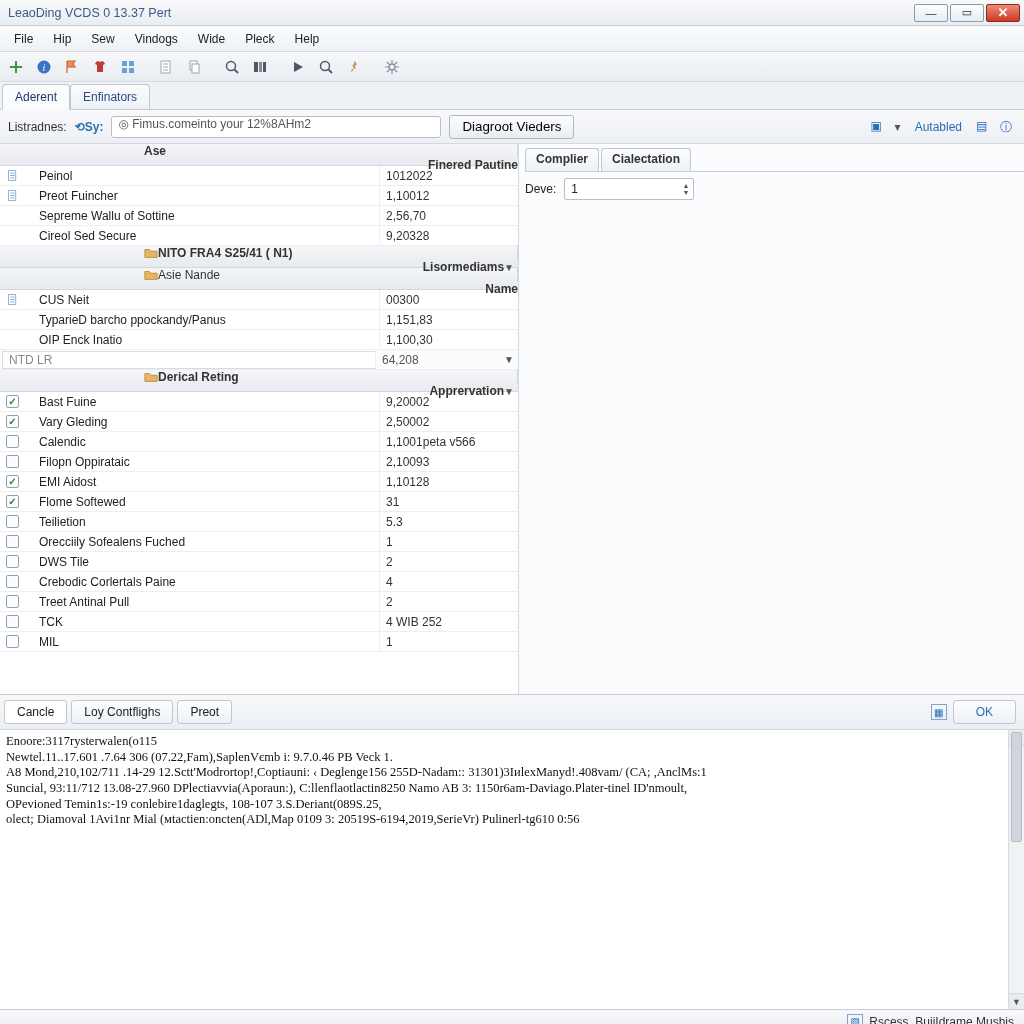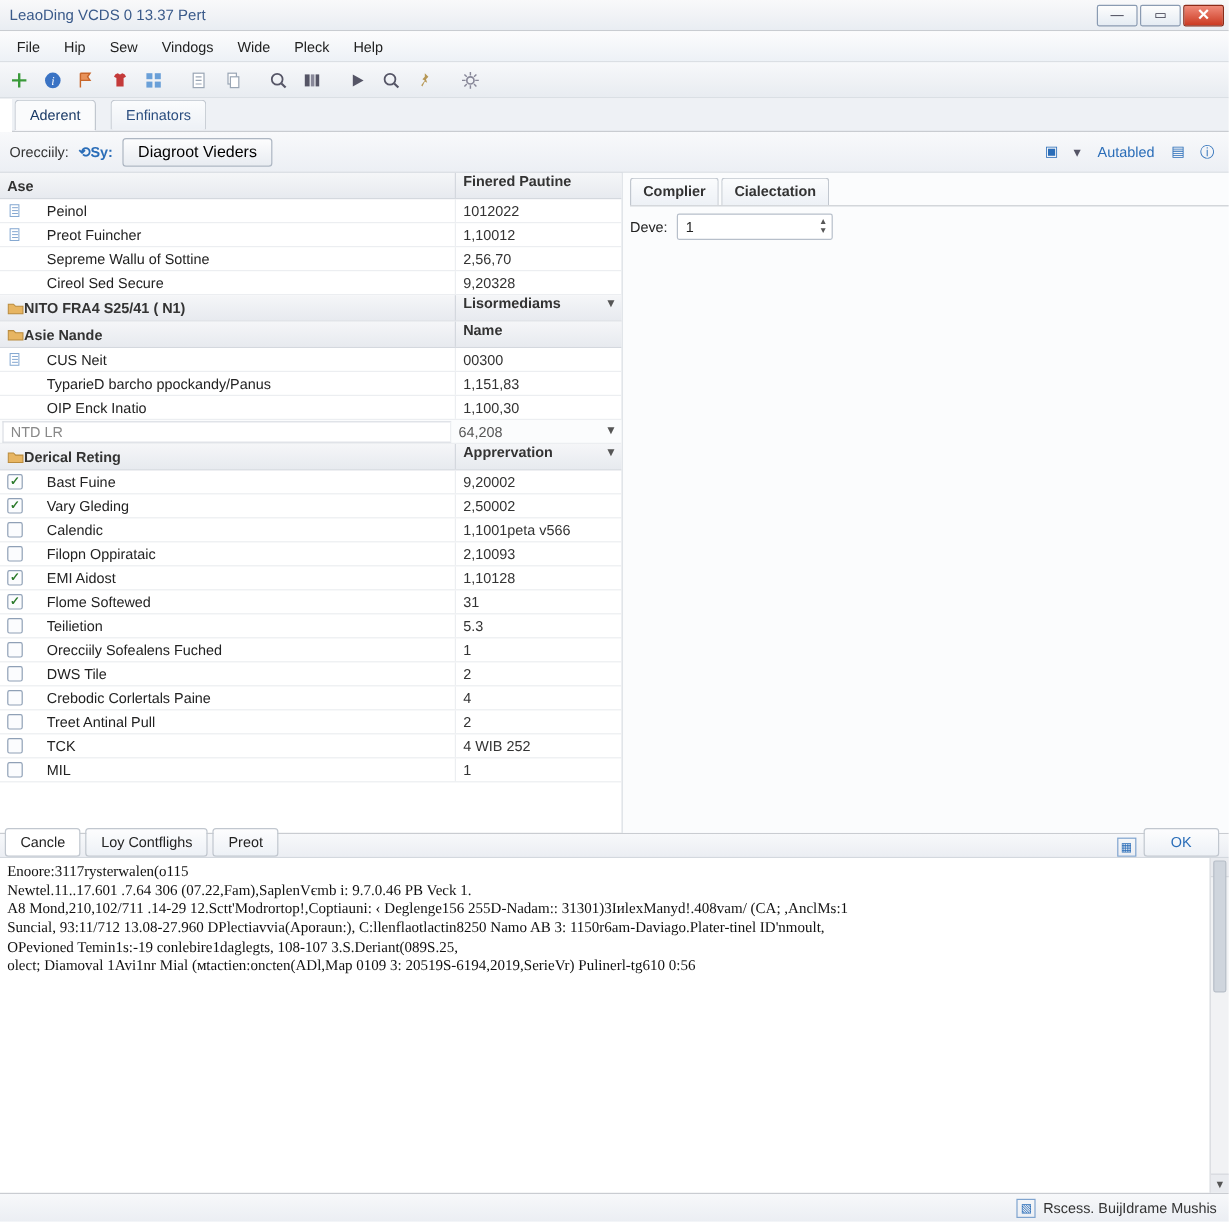--- a/index.html
+++ b/index.html
@@ -12,58 +12,58 @@
   .winbtn.close { background: linear-gradient(#f08b7a,#cb3a22); color:#fff; border-color:#8a2a18; font-weight:bold; font-size:13px;}
   
   .menubar { height: 26px; background: linear-gradient(#fcfcfd,#edf1f6); border-bottom:1px solid #d3d8de; display:flex; align-items:center; padding-left:4px; gap:0;}
   .menubar span { padding: 4px 10px; border-radius:3px; }
   
   .toolbar { height: 30px; background: linear-gradient(#f7f8fa,#e8ecf1); border-bottom:1px solid #d3d8de; display:flex; align-items:center; padding-left:4px; gap:4px;}
   .tbtn { width:24px; height:24px; border:1px solid transparent; border-radius:3px; display:flex; align-items:center; justify-content:center;}
   .tsep{width:6px;}
   .ic{width:16px;height:16px;}
   
-  .doctabs { height:28px; background:#eef1f5; border-bottom:1px solid #c9ccd1; display:flex; align-items:flex-start; padding-left:2px; gap:12px;margin-left:10px;}
+  .doctabs { height:28px; background:#eef1f5; border-bottom:1px solid #c9ccd1; display:flex; align-items:center; padding-left:2px; gap:0;}
   .doctab { padding:5px 12px 5px 12px; border:1px solid #c1c7cf; border-bottom:none; border-radius:4px 4px 0 0; background:linear-gradient(#fbfcfd,#edf1f6); color:#2a4d7f; position:relative; top:1px;}
   .doctab.active{background:#fafbfc; border-bottom:1px solid #fafbfc; color:#1a3a66;}
   
   .addrbar{height:34px; background:linear-gradient(#f8f9fb,#eceff4); border-bottom:1px solid #d3d8de; display:flex; align-items:center; padding:0 8px; gap:8px;}
   .addrbar .lbl{color:#333;}
   .addrbar .sy{color:#2a6db8; font-weight:bold;}
   .addrinput{flex:0 0 330px; height:22px; border:1px solid #b7bfca; border-radius:3px; background:#fff; padding:0 6px; color:#555;}
   .dvbtn{height:24px; padding:0 12px; border:1px solid #adb6c2; border-radius:3px; background:linear-gradient(#fdfdfe,#e8ecf1);}
   .addrbar .rsp{flex:1;}
   .rlink{color:#2a6db8; padding:0 6px;}
   .ricon{width:16px;height:16px; color:#2a6db8;}
   
   .main { display:flex; height: 550px; }
   .left { width:519px; border-right:1px solid #d3d8de; overflow-y:auto; overflow-x:hidden;}
   .right { flex:1; background:#fbfcfd; }
   
-  .sechead { height:22px; background:linear-gradient(#f5f6f8,#e7eaef); border-bottom:1px solid #d4d8de; display:flex; align-items:flex-start; font-weight:bold; color:#333;}
+  .sechead { height:22px; background:linear-gradient(#f5f6f8,#e7eaef); border-bottom:1px solid #d4d8de; display:flex; align-items:flex-end; font-weight:bold; color:#333;flex-direction:column;}
   .sechead .c1{ width:380px; padding-left:6px; border-right:1px solid #d4d8de; height:100%; display:flex; align-items:center;}
   .sechead .c2{ flex:1; padding-left:6px;}
   .sechead.dd .c2{display:flex;align-items:center;justify-content:space-between;padding-right:4px;}
   .row{ height:20px; border-bottom:1px solid #eceef1; display:flex; align-items:center;}
   .row .c1{ width:380px; padding-left:6px; border-right:1px solid #eceef1; height:100%; display:flex; align-items:center; gap:20px;}
   .row .c2{ flex:1; padding-left:6px; color:#333;}
   .row .c2.inp{display:flex;align-items:center;justify-content:space-between;padding-right:4px;color:#555;}
   .folder-ic{width:14px;height:14px;}
   .chk{width:13px;height:13px;border:1px solid #8fa0b6;border-radius:2px;display:inline-flex;align-items:center;justify-content:center;background:#fbfcfe;}
   .chk.on::after{content:"✓";font-size:10px;color:#2b7a2b;font-weight:bold;line-height:1;}
   .caret{font-size:10px;color:#555;}
   
   .rtabs{height:24px;display:flex;border-bottom:1px solid #c9ccd1; margin:4px 0 0 6px;}
   .rtab{padding:3px 10px;border:1px solid #c1c7cf;border-bottom:none;border-radius:3px 3px 0 0;background:linear-gradient(#fbfcfd,#edf1f6);margin-right:2px;font-weight:bold;color:#333;}
   .rform{margin:6px 0 0 6px;display:flex;align-items:center;gap:8px;}
   .rform .fld{width:130px;height:22px;border:1px solid #b7bfca;border-radius:2px;background:#fff;display:flex;align-items:center;justify-content:space-between;padding:0 4px 0 6px;}
   .spin{display:flex;flex-direction:column;gap:1px;}
   .spin div{font-size:7px;line-height:6px;color:#555;}
   
-  .bottombar{height:20px;border-top:1px solid #c9ccd1;background:linear-gradient(#f7f8fa,#ebeef3);display:flex;align-items:flex-end;}
+  .bottombar{height:35px;border-top:1px solid #c9ccd1;background:linear-gradient(#f7f8fa,#ebeef3);display:flex;align-items:center;}
   .btab{padding:4px 12px;border:1px solid #c1c7cf;border-radius:3px;background:linear-gradient(#fdfdfe,#edf1f6);margin-left:4px;}
   .btab.active{background:#fff;}
   .bottombar .rsp{flex:1;}
   .okbtn{padding:4px 22px;color:#2a6db8;border:1px solid #c1c7cf;border-radius:3px;background:linear-gradient(#fdfdfe,#edf1f6);margin-right:8px;}
   .sqicon{width:16px;height:16px;border:1px solid #7fa4cf;margin-right:6px;display:flex;align-items:center;justify-content:center;color:#2a6db8;font-size:10px;}
   
   .logwrap{position:relative;height:280px;border-top:1px solid #d3d8de;}
   .log{position:absolute;inset:0 16px 0 0;padding:4px 6px;font-family:"Segoe UI",Tahoma;font-size:12.5px;color:#111;white-space:pre-wrap;line-height:1.25;overflow:hidden;}
   .vscroll{position:absolute;right:0;top:0;bottom:0;width:16px;background:#f1f2f4;border-left:1px solid #d6d9de;}
   .vscroll .thumb{position:absolute;left:2px;right:2px;top:2px;height:110px;background:#cfd5dd;border:1px solid #b6bdc7;border-radius:2px;}
@@ -180,22 +180,23 @@
       </svg>
     </div>
 </div>
 
 <div class="doctabs">
   <div class="doctab active">Aderent</div>
   <div class="doctab">Enfinators</div>
 </div>
 
 <div class="addrbar">
-  <span class="lbl">Orecciily:</span>
+  <span class="lbl">Listradnes:</span>
   <span class="sy">⟲Sy:</span>
+  <div class="addrinput">◎ Fimus.comeinto your 12%8AHm2</div>
   <button class="dvbtn">Diagroot Vieders</button>
   <span class="rsp"></span>
   <span class="ricon">▣</span>
   <span style="color:#556">▾</span>
   <span class="rlink">Autabled</span>
   <span class="ricon">▤</span>
   <span class="ricon">ⓘ</span>
 </div>
 
 <div class="main">
@@ -253,21 +254,21 @@
           <span>Lisormediams</span>
           <span class="caret">▼</span>
         </div>
     </div>
 
     <div class="sechead">
       <div class="c1">
           <svg class="folder-ic" viewBox="0 0 16 16">
             <path d="M1 4h5l2 2h7v7H1z" fill="#e7b562" stroke="#b98b3d"></path>
           </svg>
-          <span style="font-weight:bold">Asie Nande</span>
+          <span style="font-weight:normal">Asie Nande</span>
         </div>
       <div class="c2" style="font-weight:bold">Name</div>
     </div>
     <div id="rows2">
         <div class="row">
           <div class="c1">
             <svg width="13" height="13" viewBox="0 0 16 16">
               <rect x="3" y="2" width="9" height="12" fill="#fff" stroke="#7fa4cf"></rect>
               <path d="M5 5h6M5 8h6M5 11h6" stroke="#7fa4cf"></path>
             </svg>

